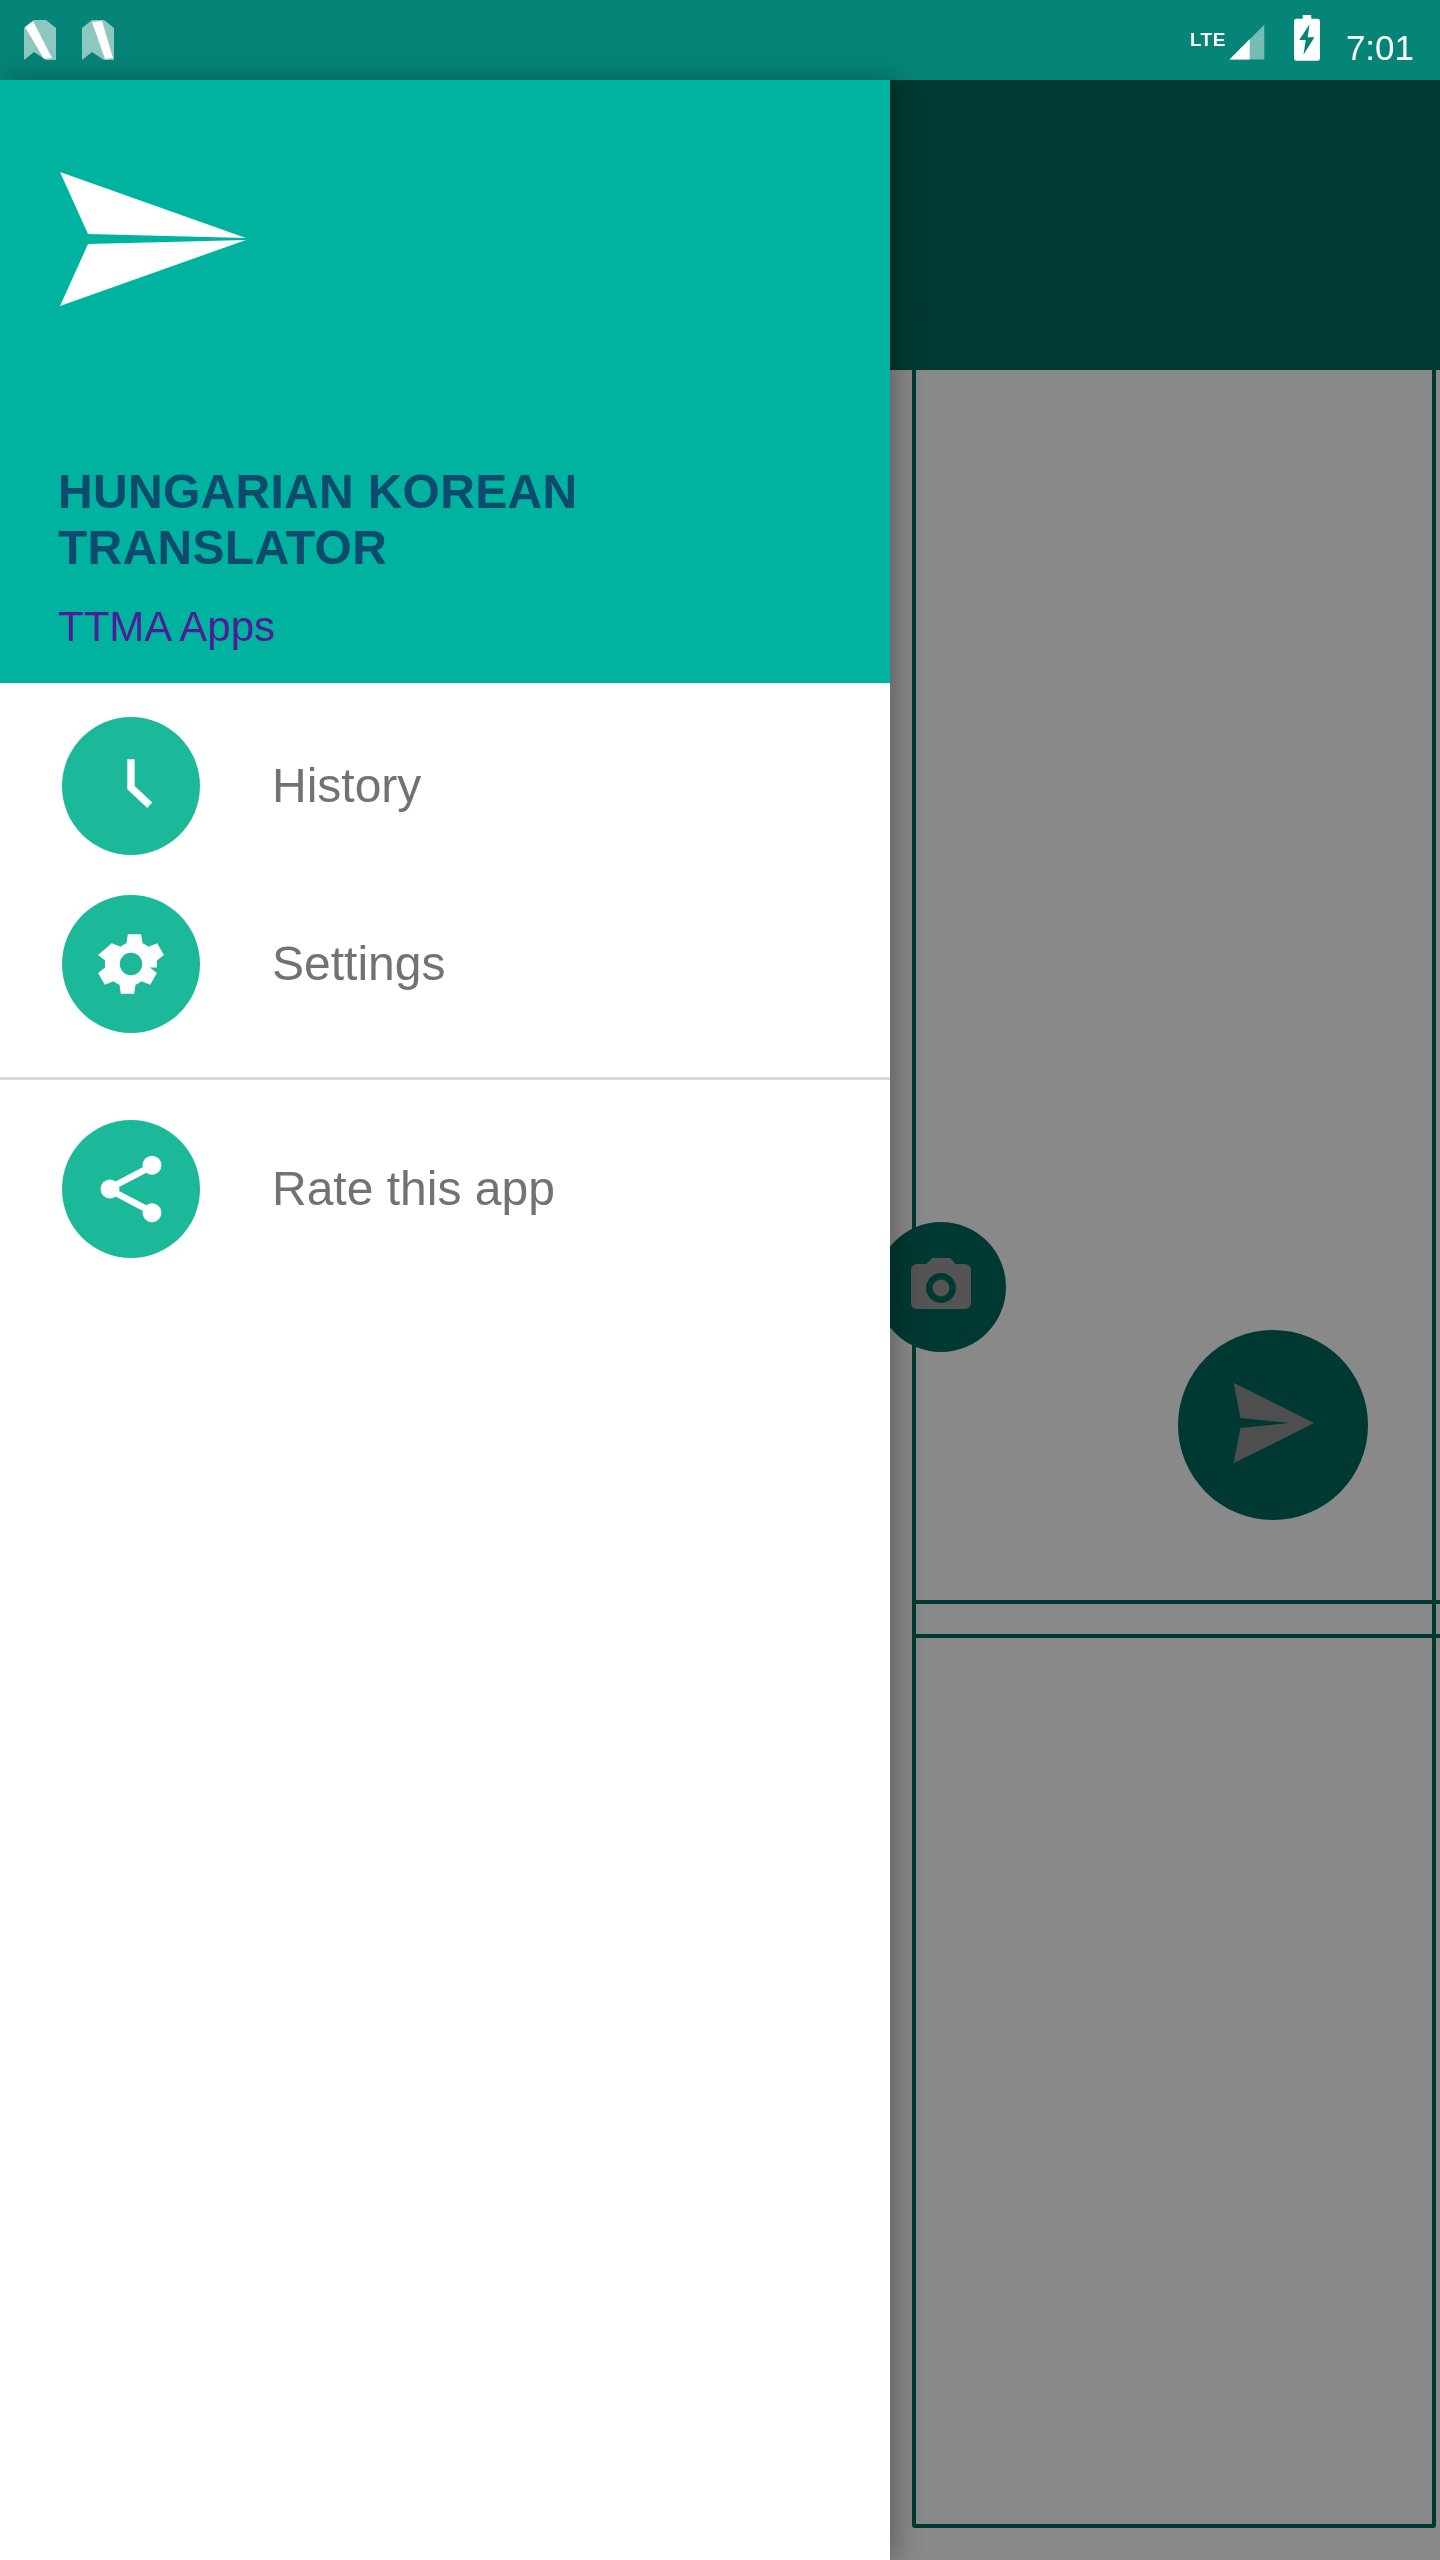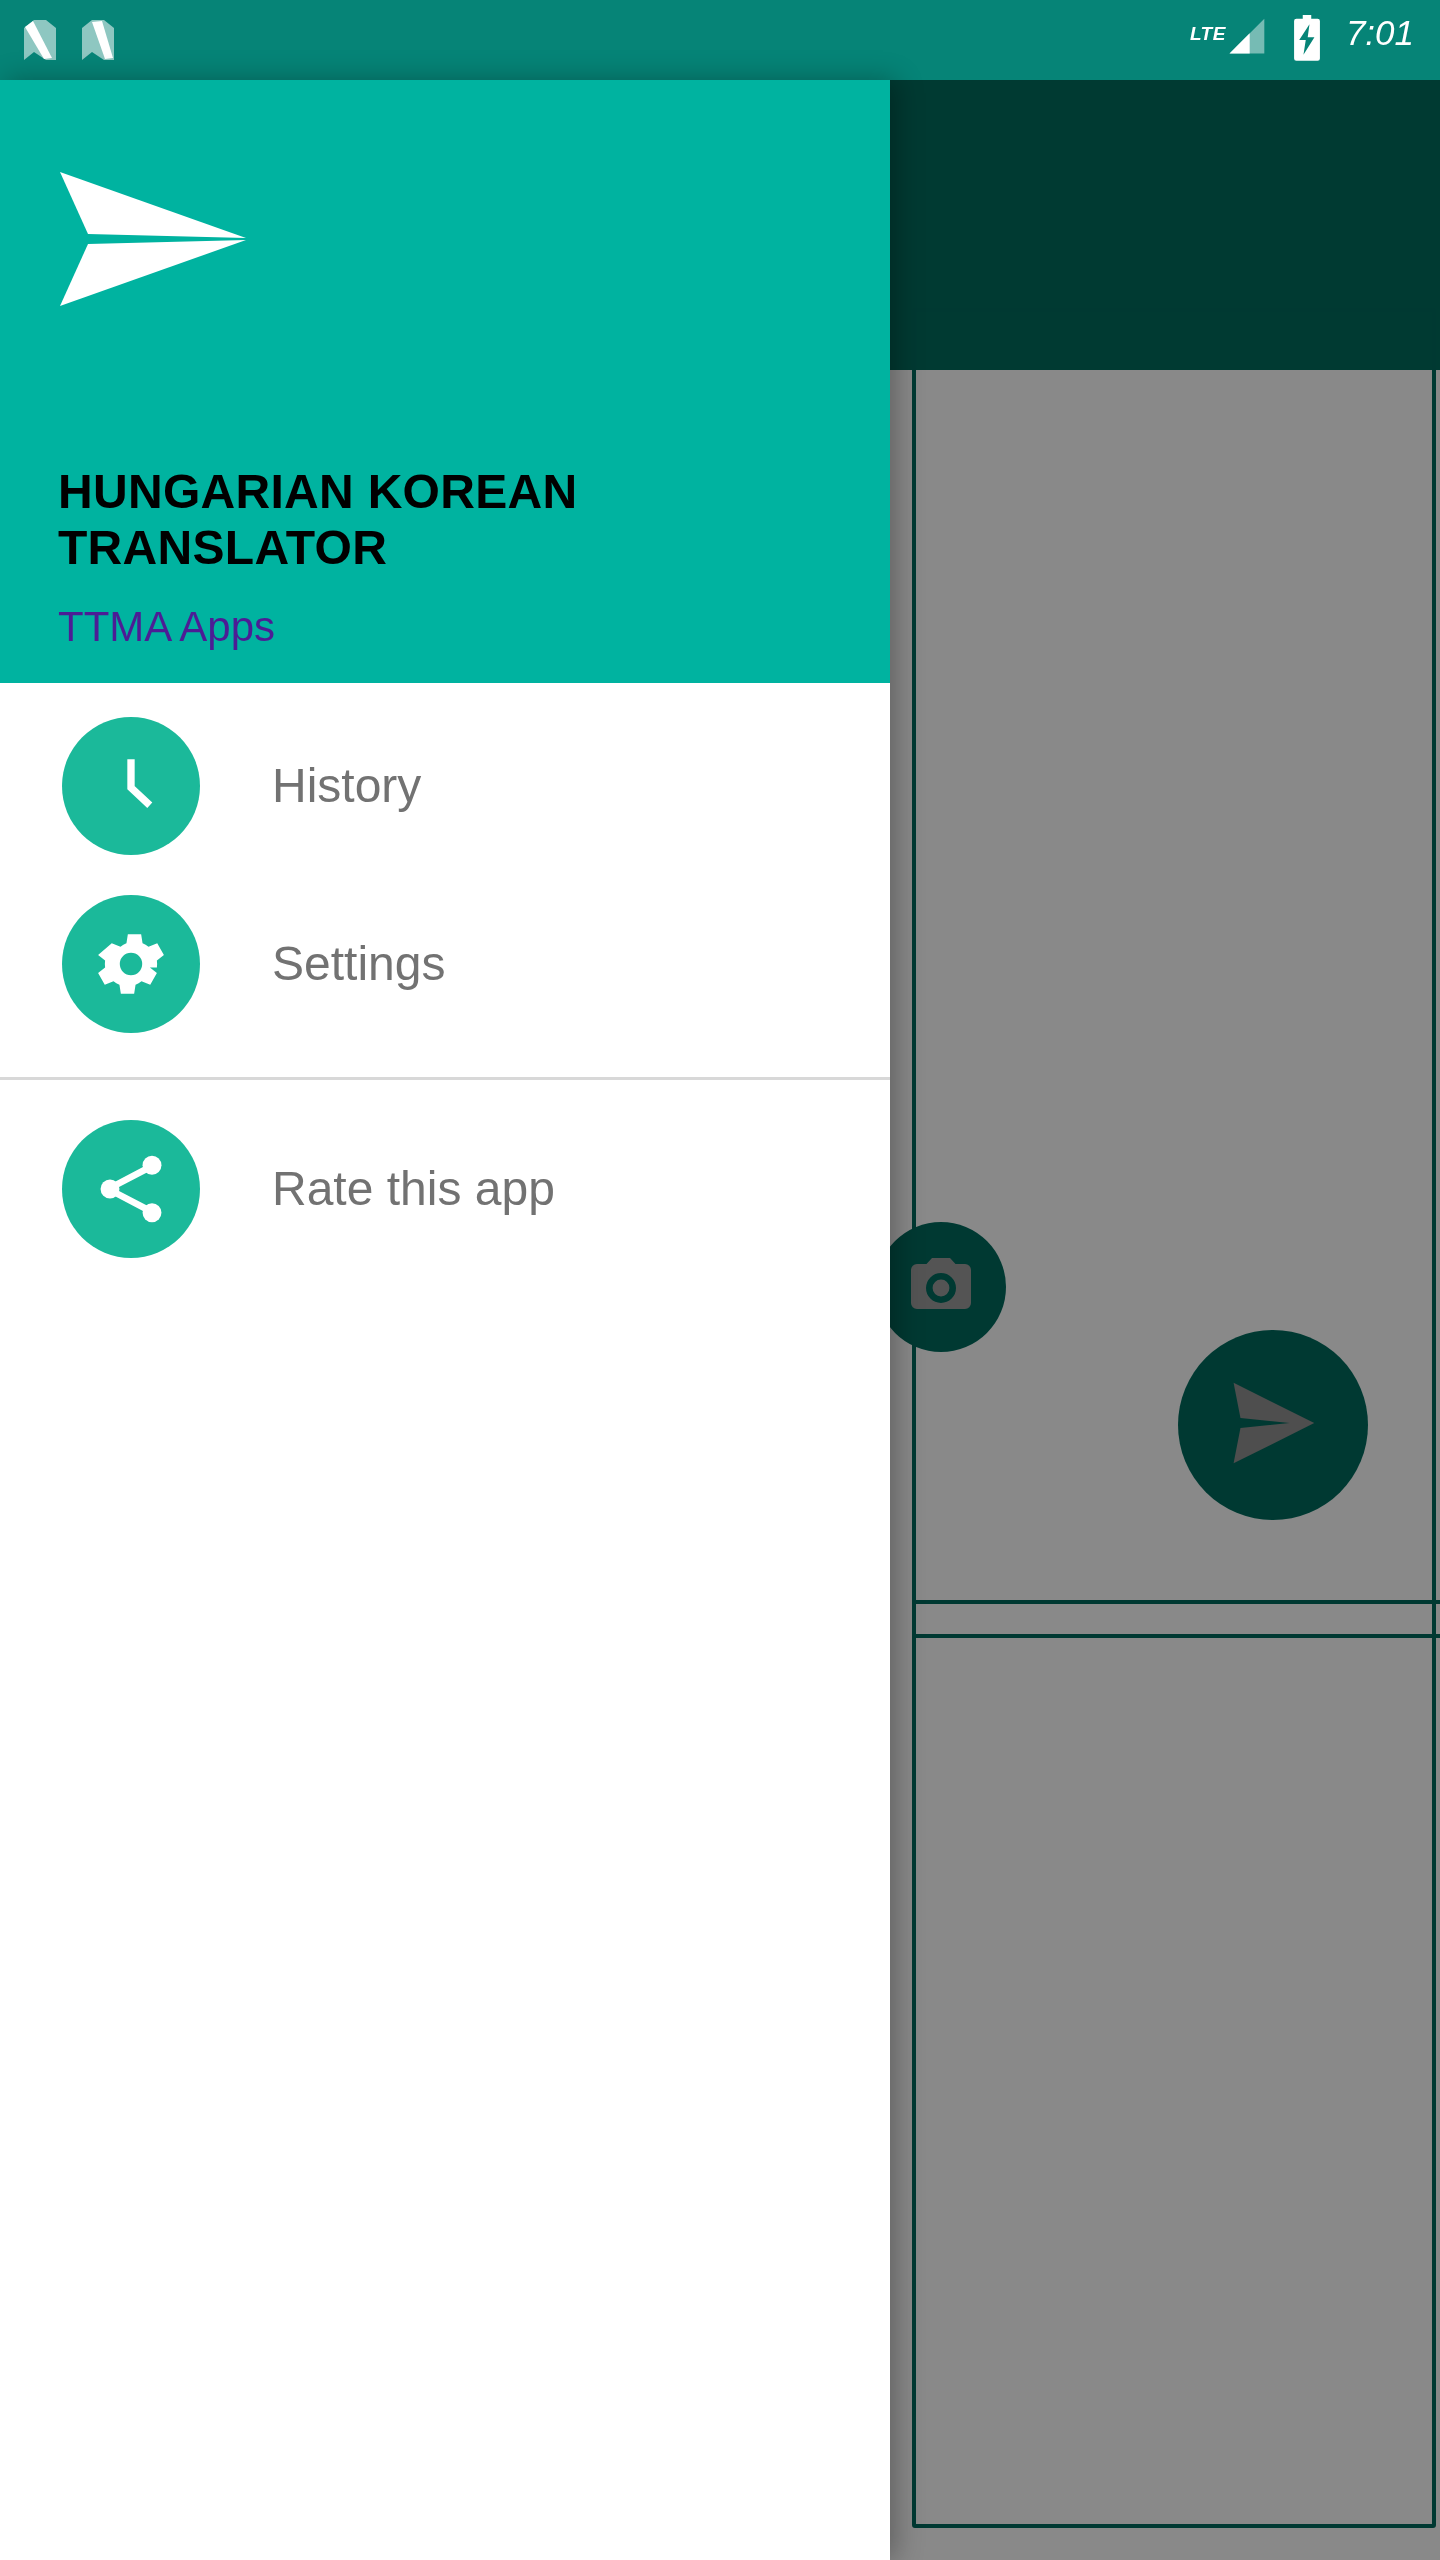--- a/index.html
+++ b/index.html
@@ -102,21 +102,21 @@
     position:absolute;
     left:0; top:0;
     width:1440px; height:80px;
     background:#068477;
     display:flex;
     align-items:center;
     padding:0 26px 0 22px;
     z-index:40;
   }
   .sb-left { display:flex; align-items:center; gap:22px; }
-  .sb-right { margin-left:auto; display:flex; align-items:flex-start; gap:22px;font-style:italic; }
+  .sb-right { margin-left:auto; display:flex; align-items:flex-end; gap:22px; }
   .n-icon { width:36px; height:44px; display:block; }
   .lte-cluster { display:flex; align-items:flex-end; gap:2px; position:relative; }
   .lte-text {
     font-size:19px; font-weight:700; color:#ffffff;
     line-height:1; letter-spacing:0.5px;
     position:relative; top:-16px; left:4px;
   }
   .signal-svg { width:44px; height:44px; }
   .battery-svg { width:34px; height:46px; }
   .sb-time {
@@ -140,21 +140,21 @@
   }
   .drawer-header {
     width:890px; height:603px;
     background:#00b3a0;
     padding:58px 60px 0 58px;
     position:relative;
   }
   .drawer-logo { width:190px; height:150px; display:block; margin-top:26px; }
   .drawer-title {
     margin-top:150px;
-    color:#000000;
+    color:#0c4a6e;
     font-size:48px;
     font-weight:700;
     line-height:1.17;
     letter-spacing:0.3px;
     max-width:600px;
   }
   .drawer-subtitle {
     margin-top:28px;
     color:#4c1d95;
     font-size:42px;

